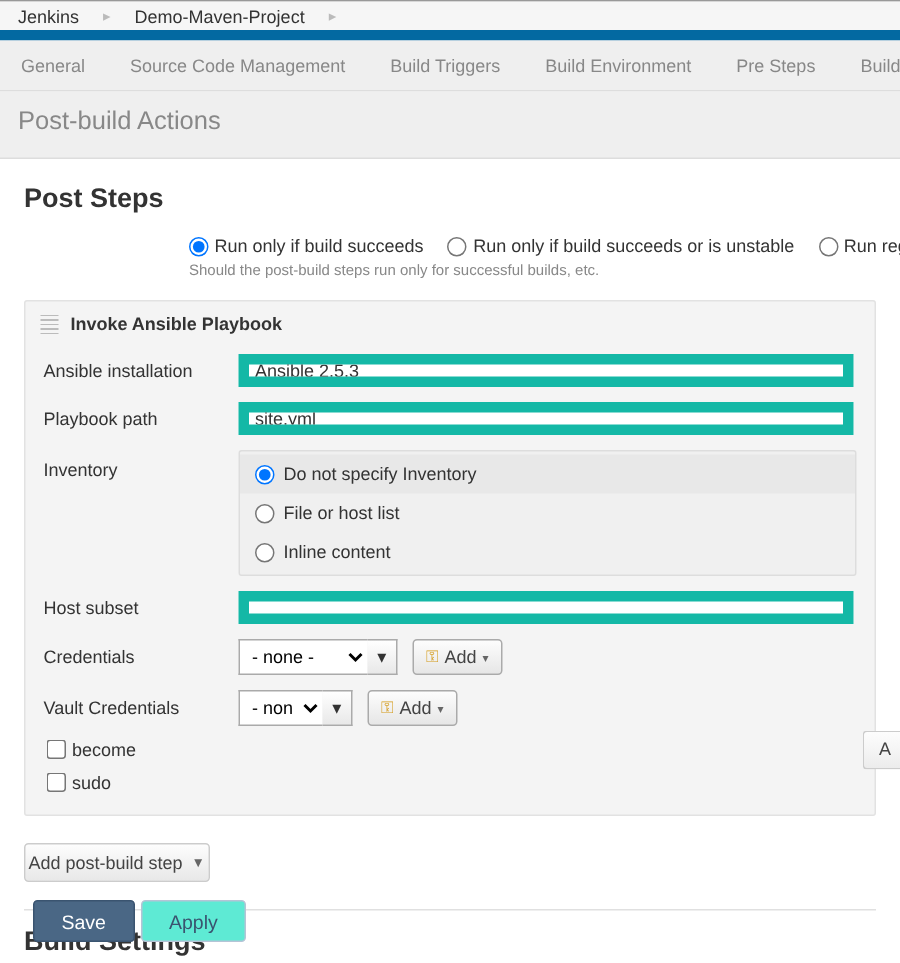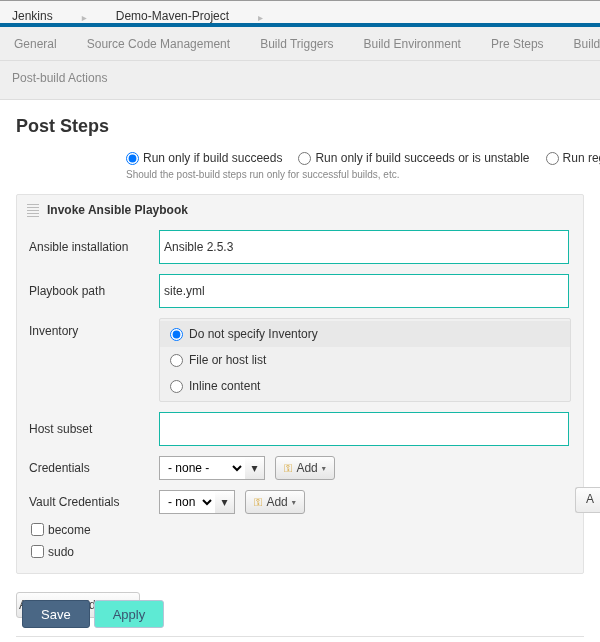--- a/index.html
+++ b/index.html
@@ -1,44 +1,44 @@
 <!DOCTYPE html>
 <html><head>
 <meta charset="utf-8">
 <style>
   * { box-sizing: border-box; }
   html, body { margin: 0; padding: 0; font-family: Helvetica, Arial, sans-serif; font-size: 12px; color: #333; background: #fff; }
   .container { width: 600px; height: 642px; position: relative; overflow: hidden; border-top: 1px solid #999; }
 
   
-  .breadcrumbs { background: #f6f6f6; height: 26px; display: flex; align-items: flex-end; gap: 29px; padding: 0 12px; font-size: 12px; color: #555; border-bottom: 4px solid #0369a1; }
+  .breadcrumbs { background: #f6f6f6; height: 26px; display: flex; align-items: center; gap: 16px; padding: 0 12px; font-size: 12px; color: #555; border-bottom: 7px solid #0369a1; }
   .breadcrumbs a { color: #333; text-decoration: none; }
   .crumb-sep { color: #bbb; font-size: 10px; }
 
   
   .tabbar { background: #efefef; border-bottom: 1px solid #ddd; padding: 0 8px; display: flex; gap: 18px; align-items: flex-end; height: 34px; font-size: 12px; color: #888; white-space: nowrap; }
   .tab { padding: 8px 6px 9px; cursor: pointer; }
-  .tabbar2 { background: #efefef; padding: 6px 8px 10px; font-size: 12px; color: #888; border-bottom: 1px solid #ddd; }
+  .tabbar2 { background: #efefef; padding: 6px 8px 10px; font-size: 17px; color: #888; border-bottom: 1px solid #ddd; }
   .tabbar2 .tab { display: inline-block; padding: 4px 4px; }
 
   .content { padding: 12px 16px 0; }
   h2.section { font-size: 18px; font-weight: bold; margin: 4px 0 14px; color: #333; }
 
   
   .radio-row { display: flex; gap: 16px; align-items: center; margin-left: 110px; margin-bottom: 4px; white-space: nowrap; }
   .radio-row label { display: flex; align-items: center; gap: 4px; font-size: 12px; color: #333; }
   .radio-hint { margin-left: 110px; font-size: 10px; color: #888; margin-bottom: 14px; }
 
   
   .step-box { background: #f4f4f4; border: 1px solid #e2e2e2; border-radius: 2px; padding: 0 0 10px; }
   .step-header { display: flex; align-items: center; gap: 8px; padding: 8px 10px; font-weight: bold; color: #333; }
   .grip { width: 12px; height: 14px; background: repeating-linear-gradient(0deg,#bbb,#bbb 1px,#f4f4f4 1px,#f4f4f4 3px); }
   .form-row { display: flex; align-items: center; padding: 5px 12px; gap: 10px; }
   .form-label { width: 120px; color: #333; font-size: 12px; }
-  input.txt, select.sel { border: 1px solid #14b8a6; background: #fff; height: 34px; padding: 0 4px; font-size: 12px; color: #333; }
+  input.txt, select.sel { border: 7px solid #14b8a6; background: #fff; height: 22px; padding: 0 4px; font-size: 12px; color: #333; }
   input.txt.w1 { width: 410px; }
 
   .inventory-box { flex: 1; border: 1px solid #ddd; background: #f0f0f0; border-radius: 2px; padding: 2px 0; }
   .inv-opt { display: flex; align-items: center; gap: 6px; padding: 6px 10px; font-size: 12px; color: #333; }
   .inv-opt.selected { background: #e8e8e8; align-items: center; }
 
   .combo { display: flex; align-items: stretch; }
   .combo select { border: 1px solid #aaa; height: 24px; font-size: 12px; padding: 0 4px; background: #fff; }
   .combo .drop-btn { width: 20px; height: 24px; border: 1px solid #aaa; border-left: none; background: linear-gradient(#fff,#e8e8e8); display: flex; align-items: center; justify-content: center; }
   .btn { height: 24px; border: 1px solid #aaa; background: linear-gradient(#fdfdfd,#e6e6e6); border-radius: 3px; padding: 0 8px; display: inline-flex; align-items: center; gap: 4px; font-size: 12px; color: #444; cursor: pointer; }

